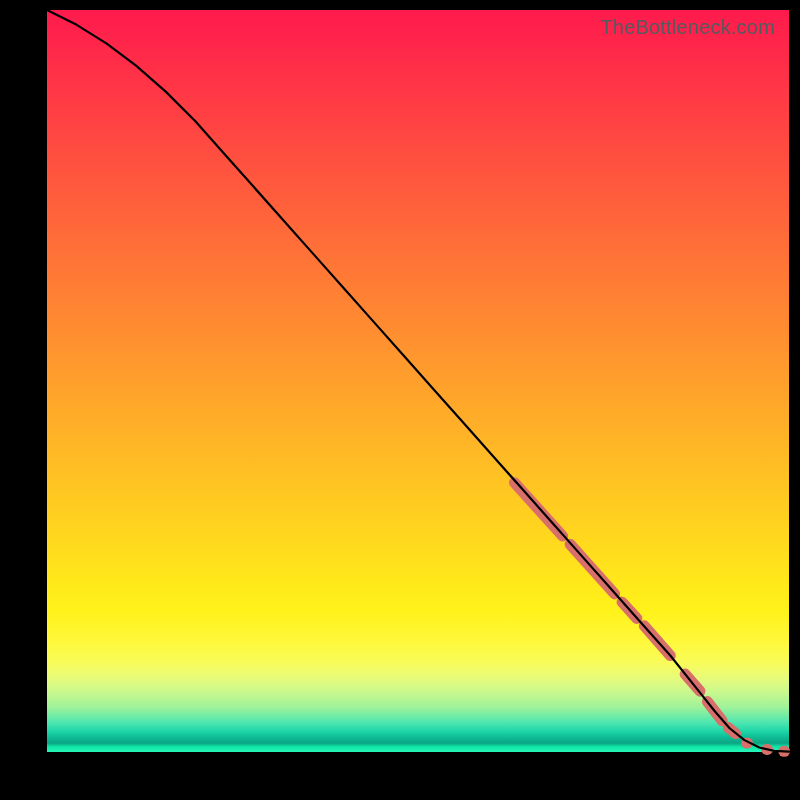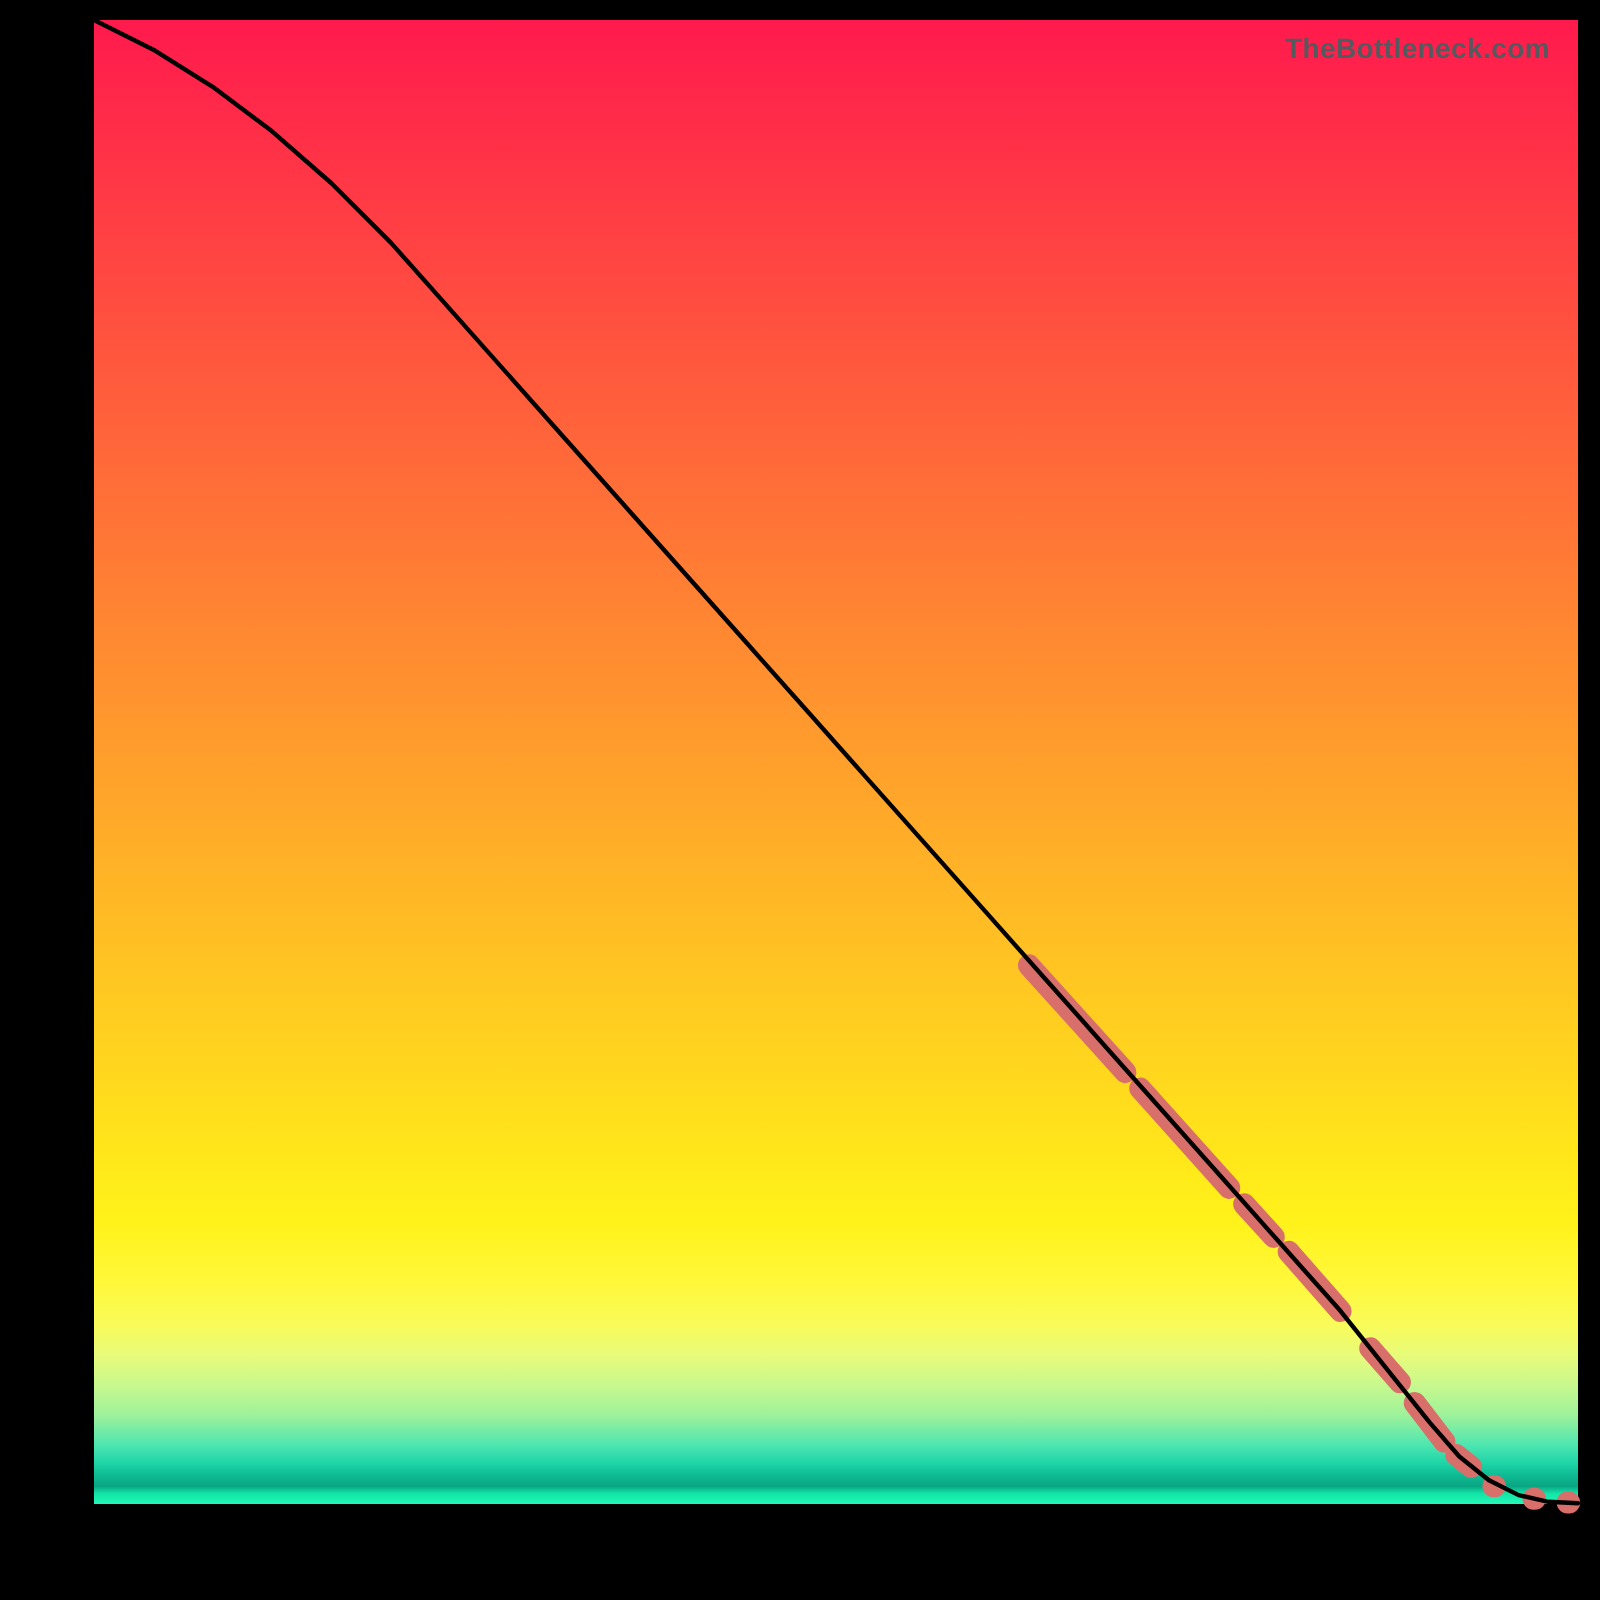--- a/index.html
+++ b/index.html
@@ -52,22 +52,22 @@
       #0aa583 98.8%,
       #11e6a7 99.3%,
       #25f7b8 100%
     );
   }
   .watermark {
     position: absolute;
     top: 6px;
     right: 14px;
     color: #555a5f;
-    font-size: 14px;
-    font-weight: 700;
+    font-size: 20px;
+    font-weight: 400;
     letter-spacing: 0.2px;
     user-select: none;
   }
   svg.curve {
     position: absolute;
     left: 0;
     top: 0;
     width: 742px;
     height: 742px;
     overflow: visible;

